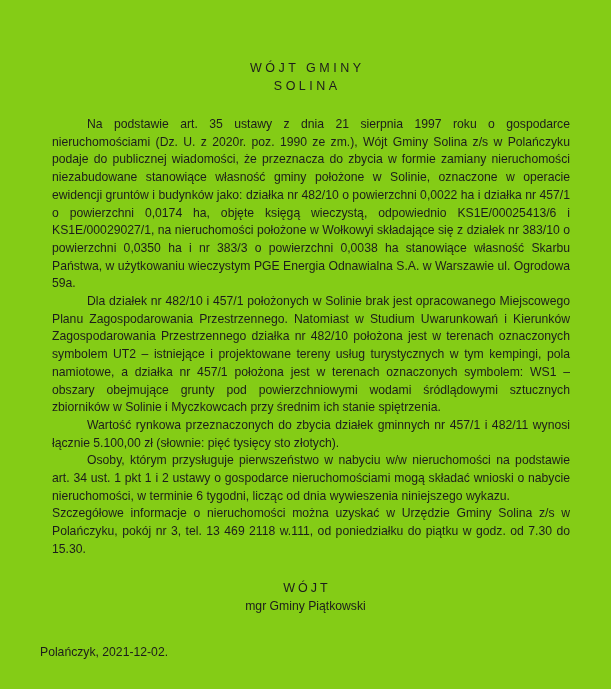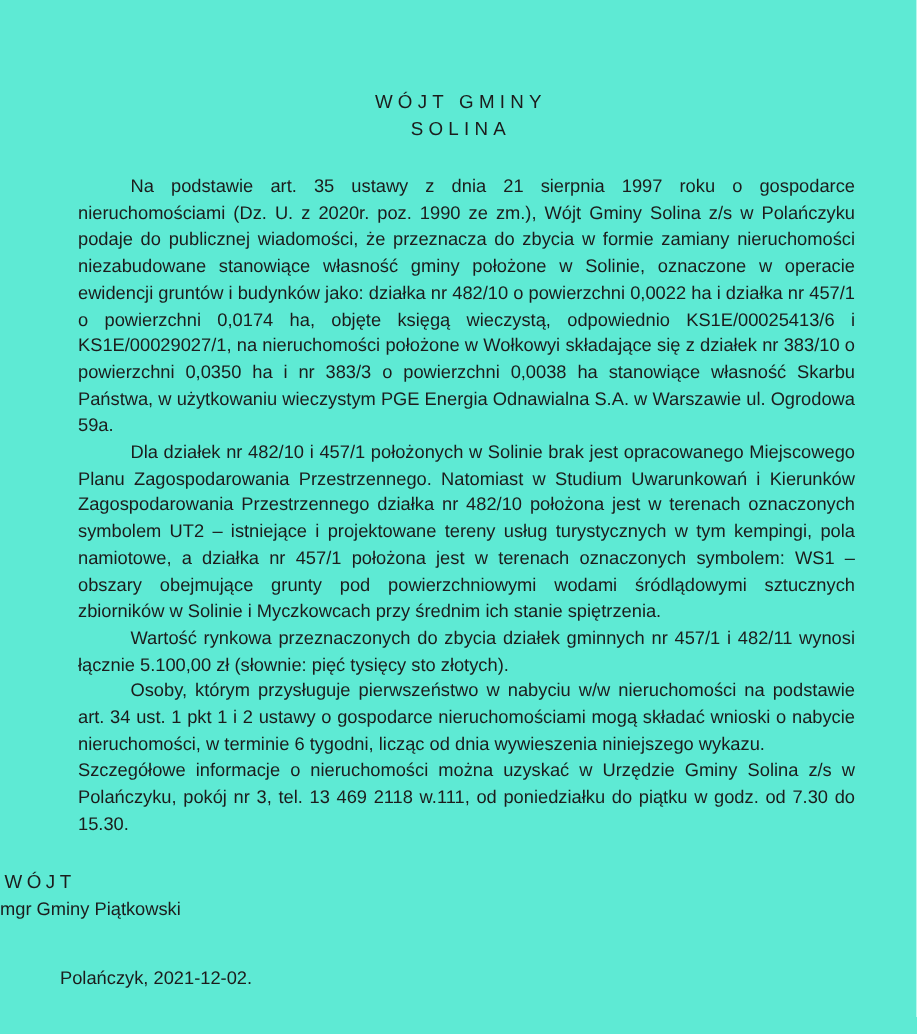--- a/index.html
+++ b/index.html
@@ -5,21 +5,21 @@
   * { margin: 0; padding: 0; box-sizing: border-box; }
   html, body { background: #ffffff; }
   body {
     font-family: "Liberation Sans", "DejaVu Sans", sans-serif;
     -webkit-font-smoothing: antialiased;
   }
   .page {
     position: relative;
     width: 611px;
     height: 689px;
-    background: #5eead4;
+    background: #84cc16;
     color: #1c1c1c;
     overflow: hidden;
   }
   .doc-header {
     padding-top: 59px;
     text-align: center;
   }
   .title-line {
     font-size: 12.5px;
     line-height: 18px;
@@ -35,20 +35,21 @@
   }
   .para {
     font-size: 12.2px;
     line-height: 17.7px;
     text-align: justify;
     color: #1c1c1c;
   }
   .para.indent { text-indent: 35px; }
   .signature {
     margin-top: 20px;
+    text-align: center;
   }
   .sig-title {
     font-size: 12.5px;
     line-height: 18px;
     letter-spacing: 3px;
     padding-left: 3px;
   }
   .sig-name {
     font-size: 12.2px;
     line-height: 19px;

